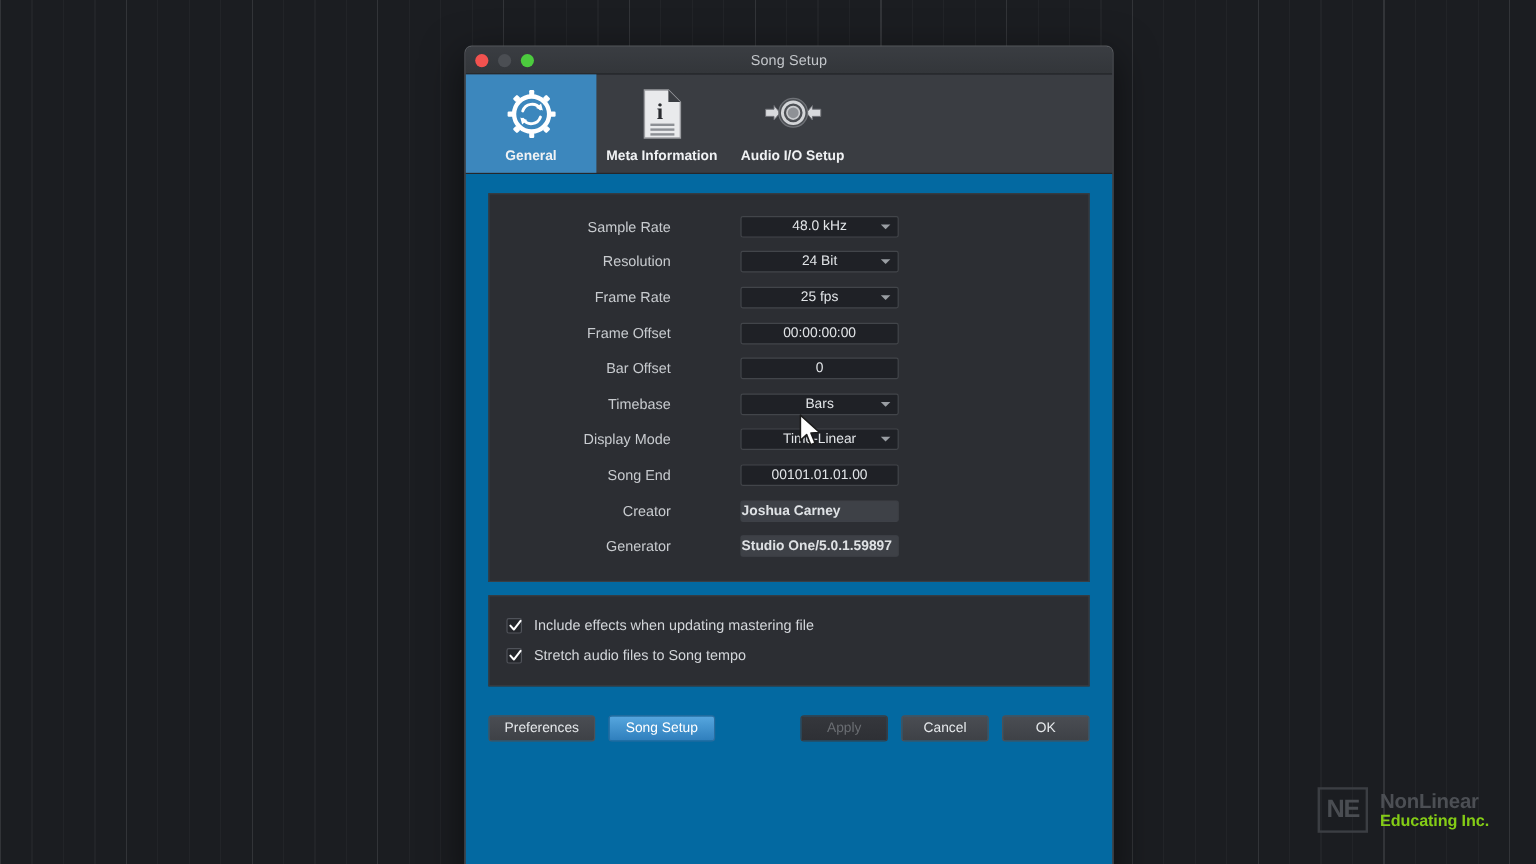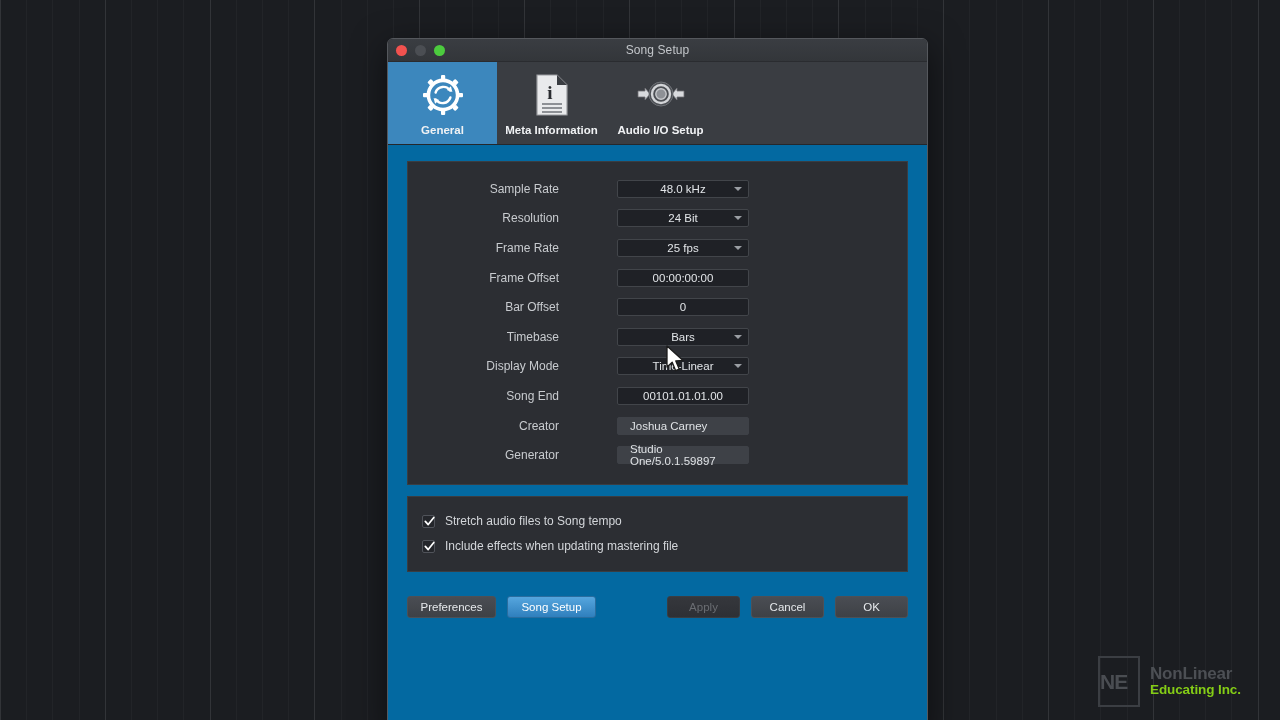--- a/index.html
+++ b/index.html
@@ -154,22 +154,23 @@
     justify-content: center;
     font-size: 11.5px;
     color: #e2e5e8;
     cursor: default;
     margin-left: 40px;
   }
   .field.readonly {
     background: #3e4147;
     border-color: #3e4147;
     justify-content: flex-start;
-    padding-left: 12px;
+    padding-left: 0;
     color: #dfe2e5;
+    font-weight: bold;
   }
   .caret {
     position: absolute;
     right: 6px;
     width: 0; height: 0;
     border-left: 4px solid transparent;
     border-right: 4px solid transparent;
     border-top: 4px solid #9a9ea3;
   }
 
@@ -248,23 +249,23 @@
   
   #watermark {
     position: absolute;
     left: 1098px;
     top: 656px;
     display: flex;
     align-items: center;
     gap: 10px;
   }
   #wm-badge {
-    width: 42px; height: 51px;
+    width: 42px; height: 38px;
     border: 2px solid #3b3e43;
-    display: flex; align-items: center; justify-content: flex-start;
+    display: flex; align-items: center; justify-content: center;
   }
   #wm-badge-text {
     font-size: 21px;
     font-weight: bold;
     color: #4a4d52;
     letter-spacing: -1px;
   }
   #wm-lines { line-height: 1.05; }
   .wm-l1 { font-size: 17px; font-weight: bold; color: #4c4f54; letter-spacing: -0.2px; }
   .wm-l2 { font-size: 13.5px; font-weight: bold; color: #84cc16; letter-spacing: -0.1px; text-align: center; }
@@ -434,30 +435,30 @@
       </div>
 
       <div class="panel" id="panel-options">
 
         <div class="check-row">
           <div class="checkbox">
             <svg width="11" height="11" viewBox="0 0 11 11">
               <path d="M1.3 5.4 L4.2 8.6 L9.8 1.4" fill="none" stroke="#ffffff" stroke-width="1.7" stroke-linecap="round" stroke-linejoin="round"></path>
             </svg>
           </div>
-          <div class="check-label">Stretch audio files to Song tempo</div>
+          <div class="check-label">Include effects when updating mastering file</div>
         </div>
 
         <div class="check-row">
           <div class="checkbox">
             <svg width="11" height="11" viewBox="0 0 11 11">
               <path d="M1.3 5.4 L4.2 8.6 L9.8 1.4" fill="none" stroke="#ffffff" stroke-width="1.7" stroke-linecap="round" stroke-linejoin="round"></path>
             </svg>
           </div>
-          <div class="check-label">Include effects when updating mastering file</div>
+          <div class="check-label">Stretch audio files to Song tempo</div>
         </div>
 
       </div>
 
       <div id="footer">
         <div class="btn" id="btn-preferences">Preferences</div>
         <div class="btn primary" id="btn-songsetup">Song Setup</div>
         <div class="btn disabled" id="btn-apply">Apply</div>
         <div class="btn" id="btn-cancel">Cancel</div>
         <div class="btn" id="btn-ok">OK</div>

